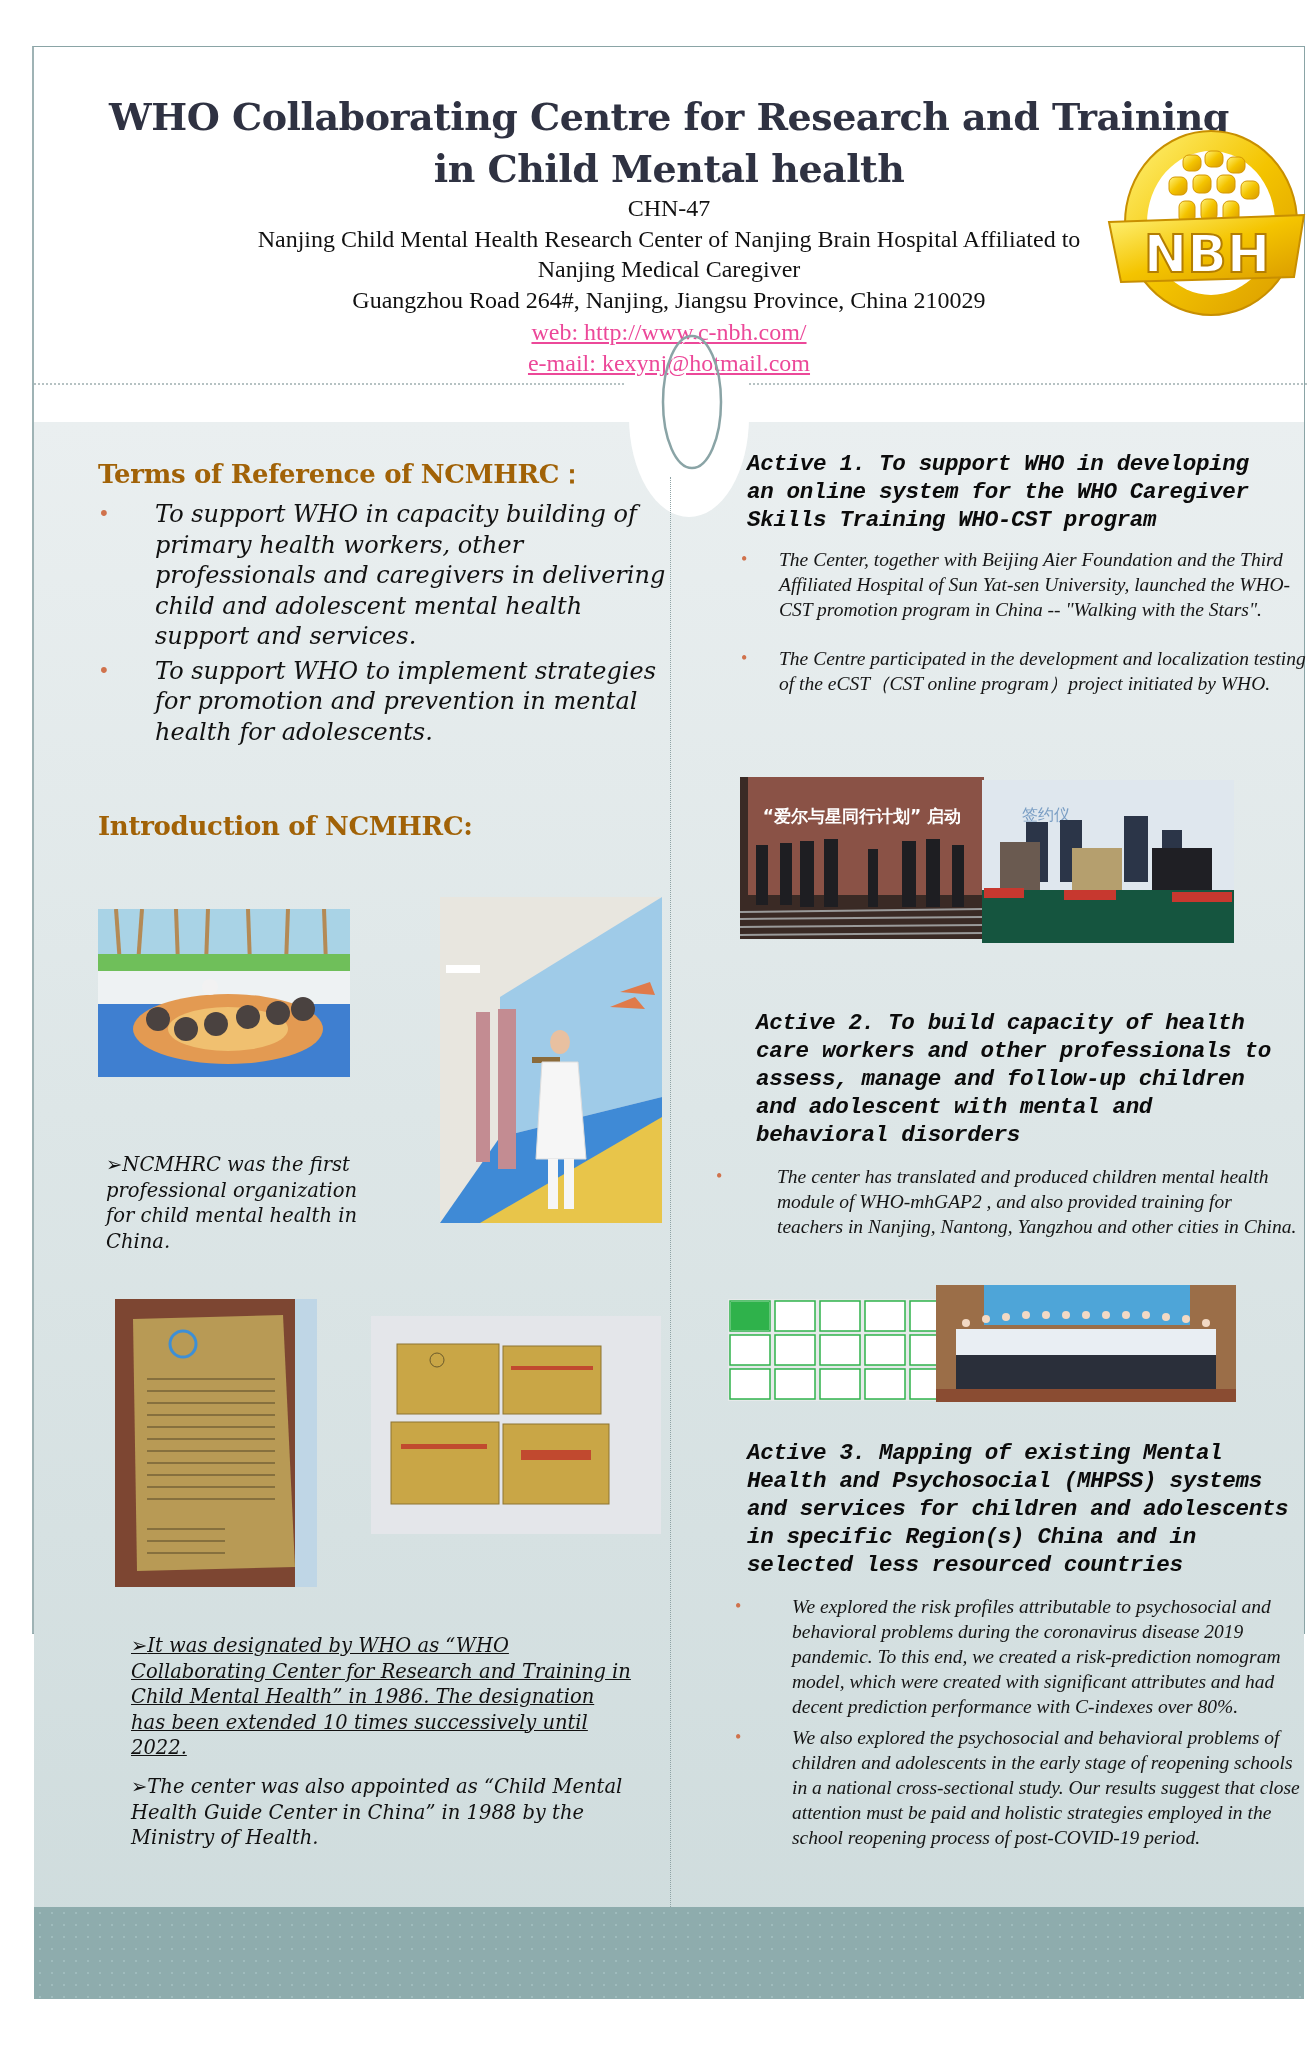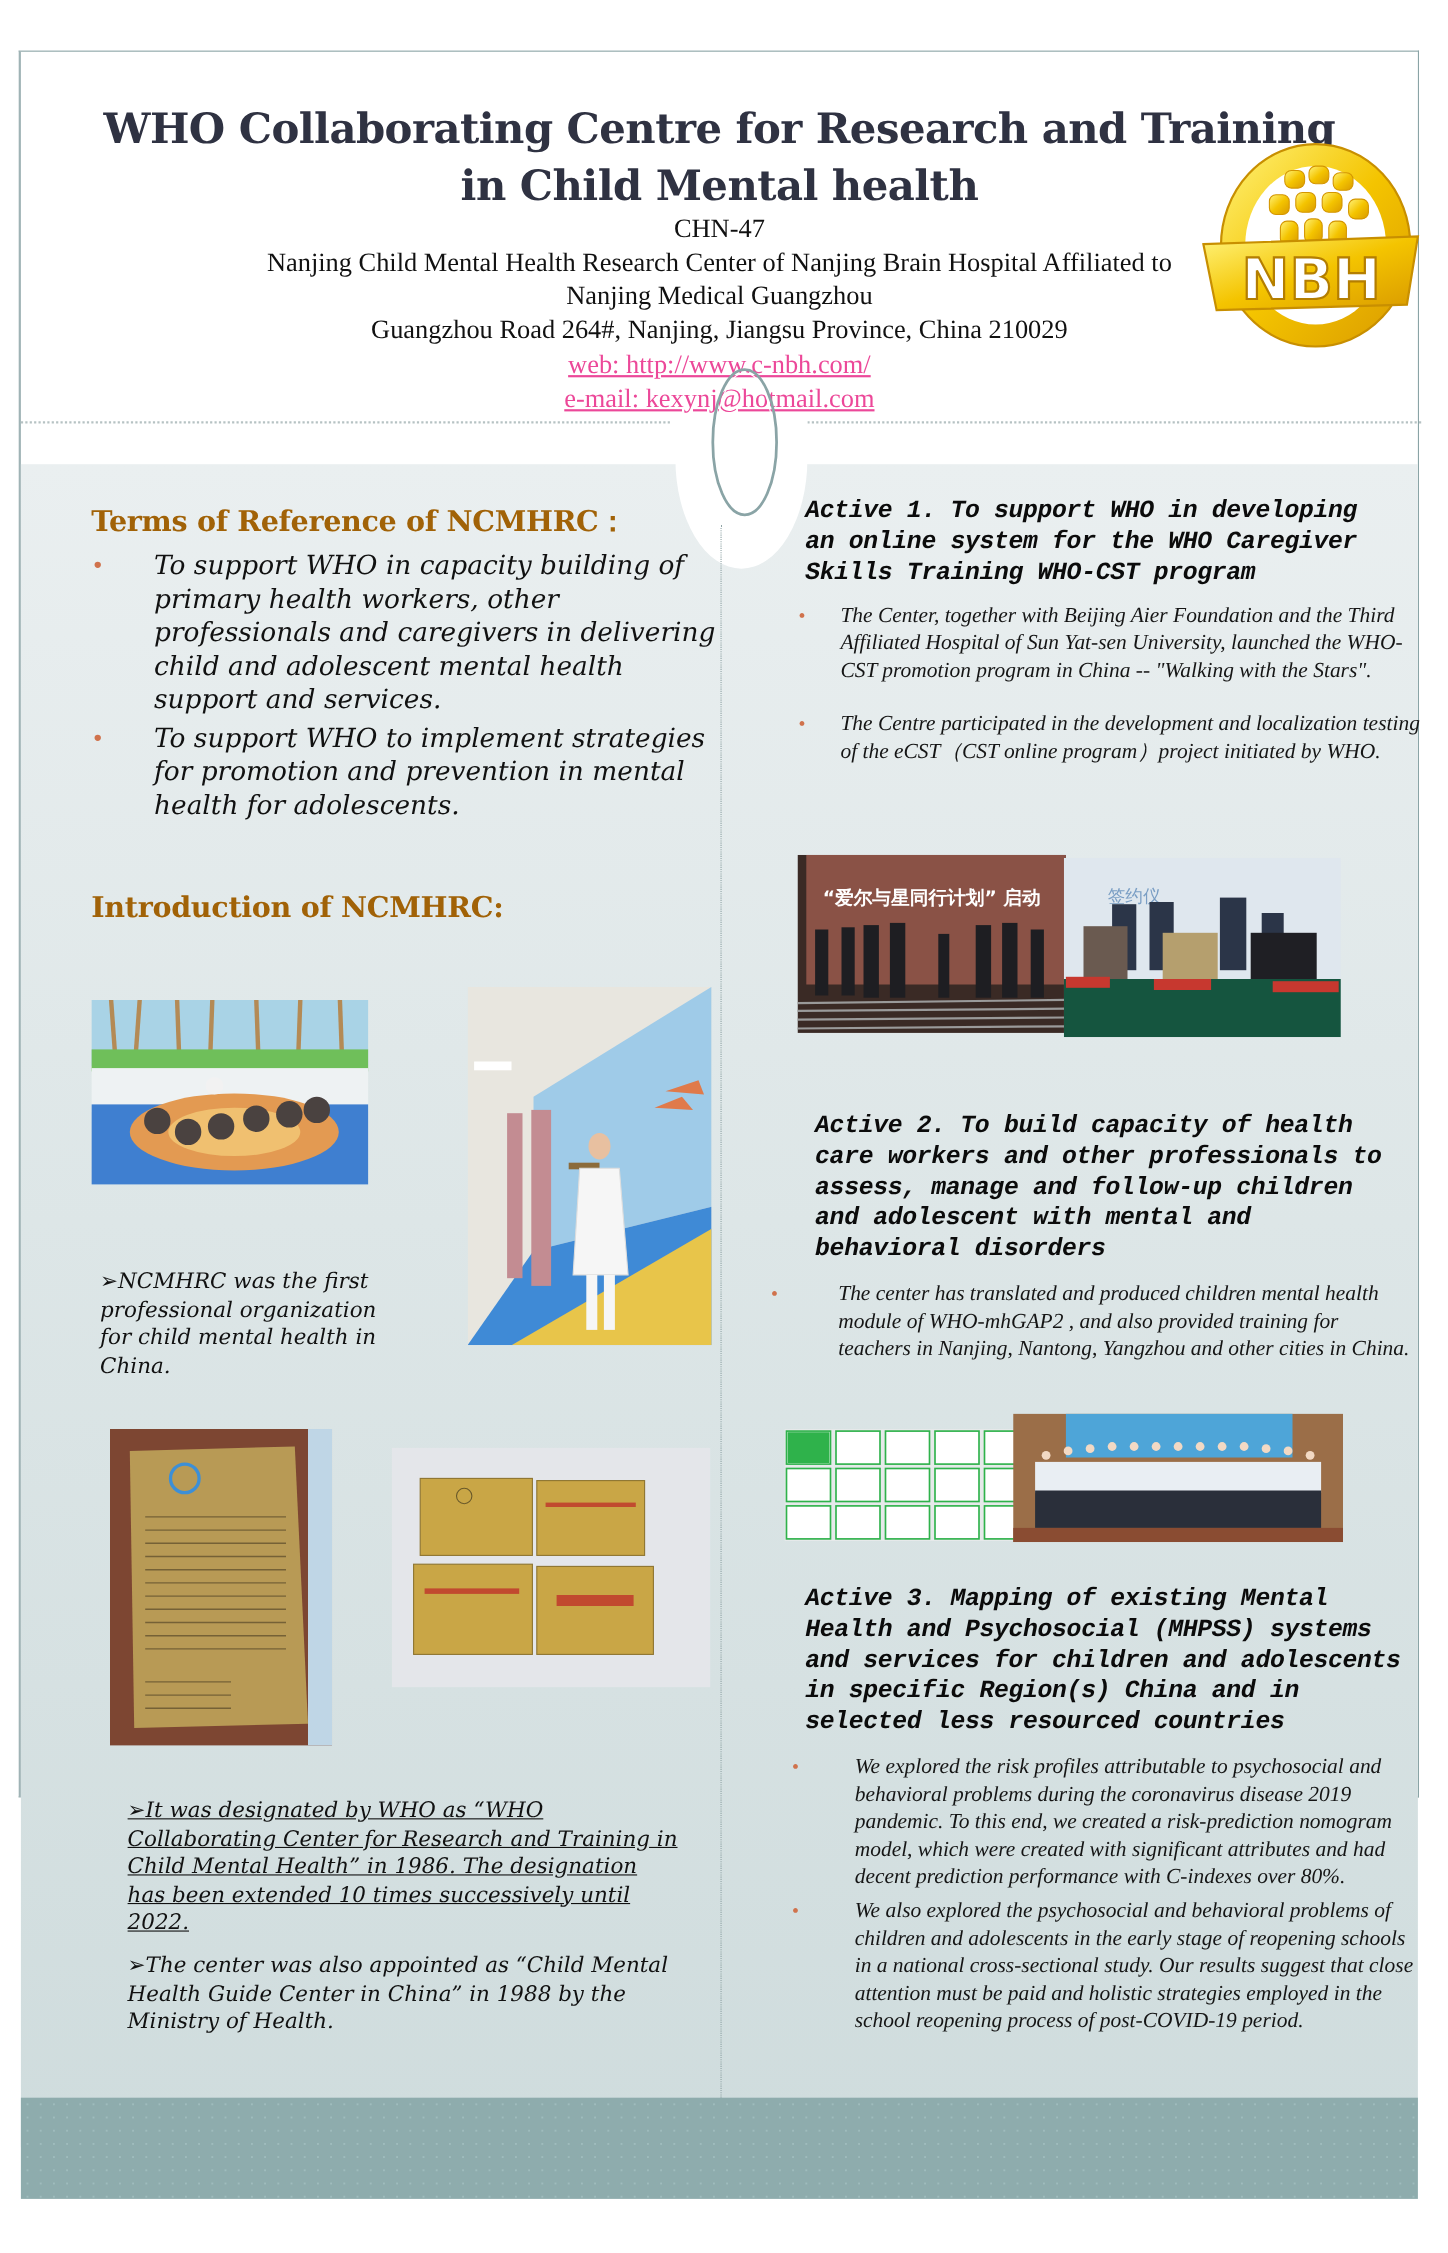--- a/index.html
+++ b/index.html
@@ -1,21 +1,21 @@
 <!DOCTYPE html>
 <html><head>
 <meta charset="utf-8">
 <style>
   html, body { margin:0; padding:0; }
   body {
     width:1316px; height:2048px; background:#ffffff; position:relative; overflow:hidden;
     font-family:"DejaVu Serif", serif; color:#111;
   }
   .frame {
-    position:absolute; left:17px; top:46px; width:1273px; height:1588px;
+    position:absolute; left:32px; top:46px; width:1273px; height:1588px;
     border:1px solid #8aa4a6; border-left:2px solid #9fb3b5; box-sizing:border-box; background:#fff;
   }
   .header { position:absolute; left:0; top:0; width:100%; height:336px; text-align:center; }
   .title {
     position:absolute; left:0; right:0; top:44px; margin:0;
     font-family:"DejaVu Serif", serif; font-weight:bold; color:#2f3242;
     font-size:38px; line-height:52px; letter-spacing:-0.5px;
   }
   .sub {
     position:absolute; left:0; right:0; font-family:"Liberation Serif", serif;
@@ -66,21 +66,21 @@
 
 <div class="frame">
 
   <div class="header">
     <h1 class="title">
       <span>WHO Collaborating Centre for Research and Training</span><br>
       <span>in Child Mental health</span>
     </h1>
     <div class="sub" style="top:146px;">CHN-47</div>
     <div class="sub" style="top:177px;">Nanjing Child Mental Health Research Center of Nanjing Brain Hospital Affiliated to</div>
-    <div class="sub" style="top:207px;">Nanjing Medical Guangzhou</div>
+    <div class="sub" style="top:207px;">Nanjing Medical Caregiver</div>
     <div class="sub" style="top:238px;">Guangzhou Road 264#, Nanjing, Jiangsu Province, China 210029</div>
     <div class="sub link" style="top:270px;">web:  http://www.c-nbh.com/</div>
     <div class="sub link" style="top:301px;">e-mail: kexynj@hotmail.com</div>
 
     <svg class="logo" viewBox="0 0 215 195">
       <defs>
         <linearGradient id="gold" x1="0" y1="0" x2="1" y2="1">
           <stop offset="0" stop-color="#fff37a"></stop>
           <stop offset="0.5" stop-color="#f4c400"></stop>
           <stop offset="1" stop-color="#d99a00"></stop>

